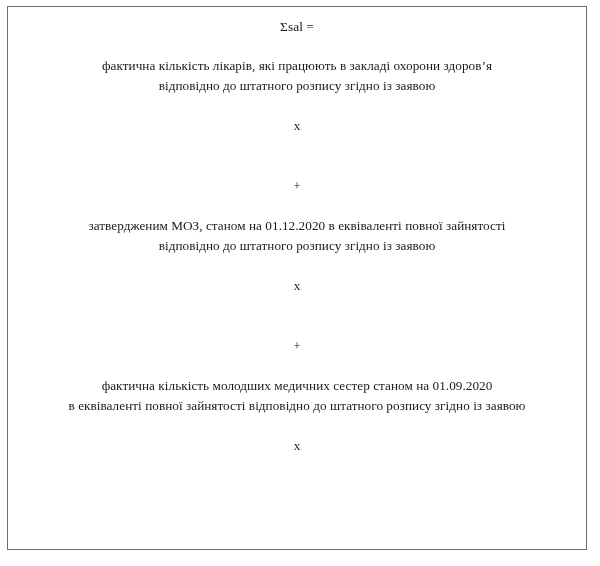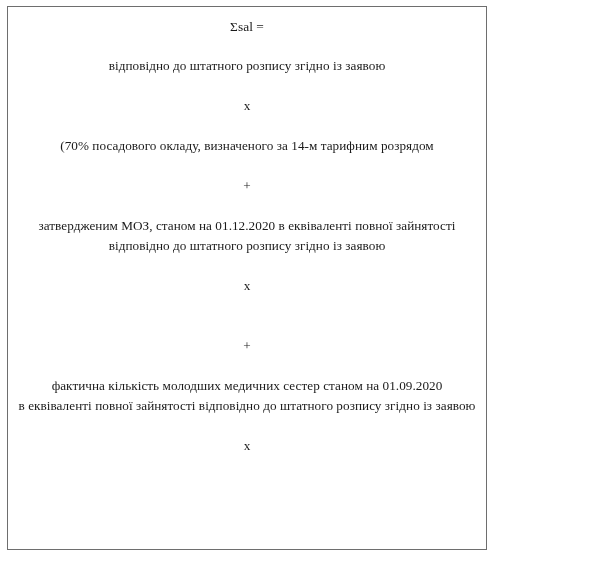--- a/index.html
+++ b/index.html
@@ -13,21 +13,21 @@
     height: 566px;
     font-family: "Liberation Serif", "DejaVu Serif", serif;
     color: #1a1a1a;
     overflow: hidden;
   }
 
   .page {
     position: absolute;
     left: 7px;
     top: 6px;
-    width: 480px;
+    width: 580px;
     height: 544px;
     box-sizing: border-box;
     border: 1px solid #6e6e6e;
     background: #ffffff;
   }
 
   .formula-body {
     padding: 10px 10px 0 10px;
     box-sizing: border-box;
     text-align: center;
@@ -68,33 +68,33 @@
 <div class="page">
   <div class="formula-body">
 
     <div class="block">
       <div class="line heading-line sigma">Σsal =</div>
     </div>
 
     <div class="gap-md"></div>
 
     <div class="block">
+      <div class="line">фактична кількість лікарів, які працюють в закладі охорони здоров’я</div>
       <div class="line">відповідно до штатного розпису згідно із заявою</div>
     </div>
 
     <div class="gap-lg"></div>
 
     <div class="block">
       <div class="line operator">x</div>
     </div>
 
     <div class="gap-lg"></div>
 
     <div class="block">
-      <div class="line">(70% посадового окладу, визначеного за 14-м тарифним розрядом</div>
     </div>
 
     <div class="gap-lg"></div>
 
     <div class="block">
       <div class="line operator">+</div>
     </div>
 
     <div class="gap-lg"></div>
 

